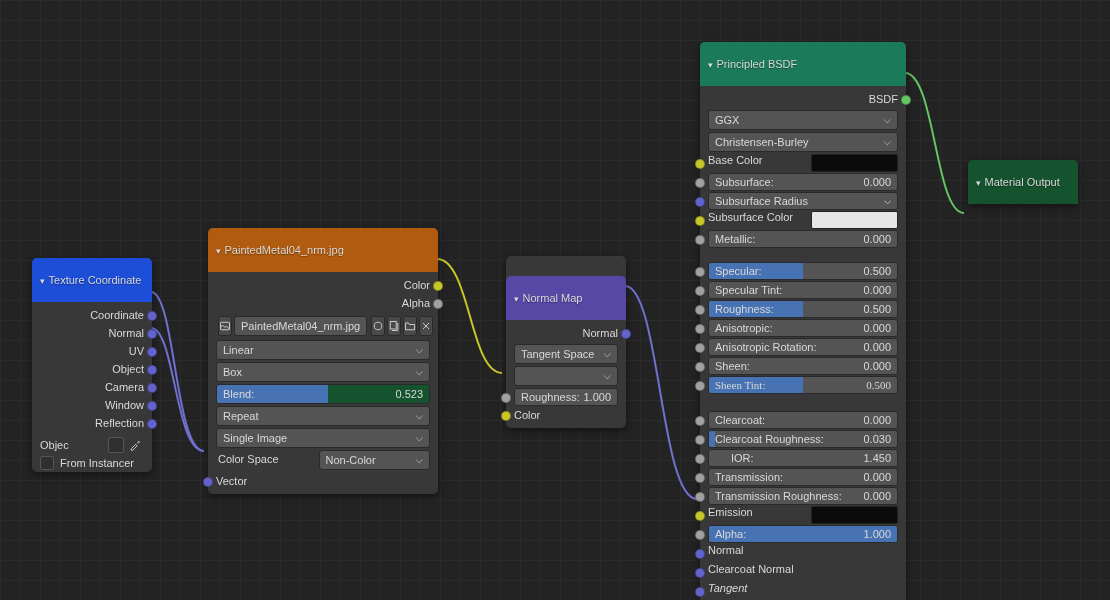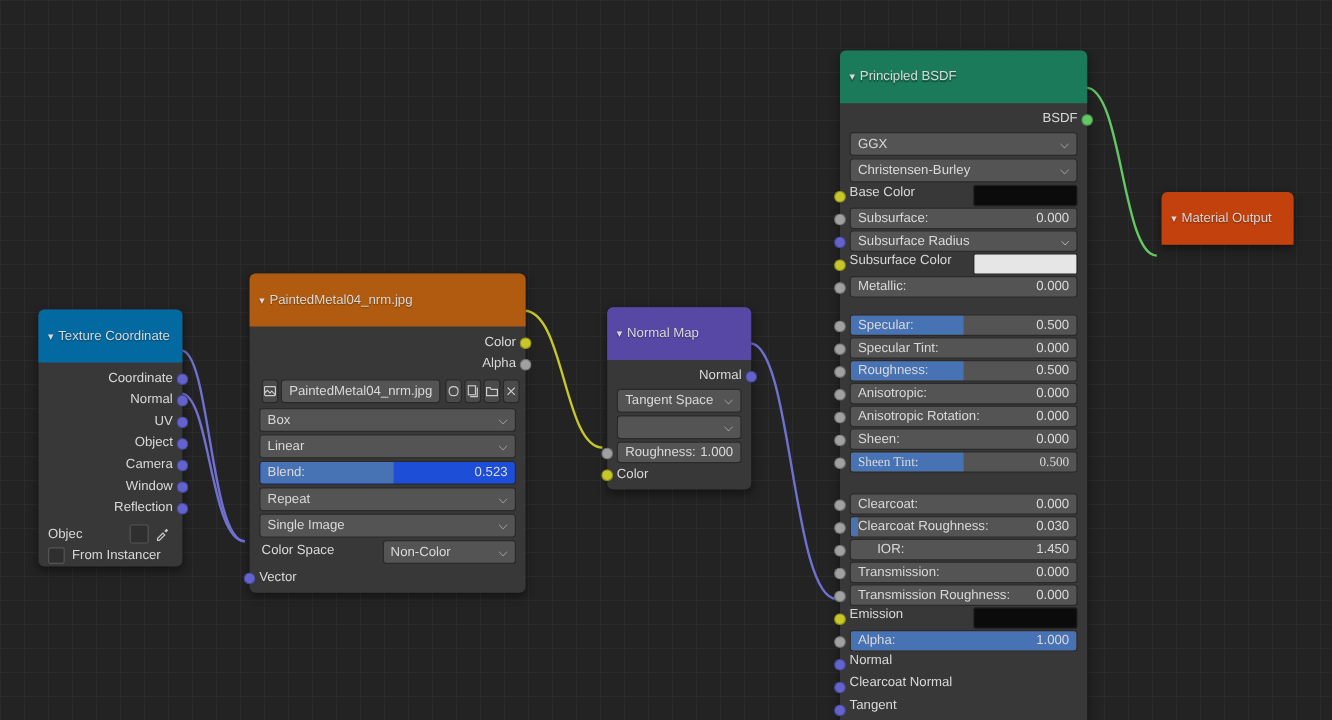--- a/index.html
+++ b/index.html
@@ -19,21 +19,21 @@
   .row{display:flex;align-items:center;height:18px;padding:0 8px;position:relative;}
   .row.right{justify-content:flex-end;}
   .row.left{justify-content:flex-start;}
   .sock{position:absolute;width:8px;height:8px;border-radius:50%;top:5px;border:1px solid rgba(0,0,0,.3);}
   .sock.out{right:-5px;} .sock.in{left:-5px;}
   .s-vec{background:#6363ce;} .s-col{background:#c7c729;} .s-val{background:#a1a1a1;}
   .s-shd{background:#63c763;}
   .ctl{margin:2px 8px;height:18px;background:#545454;border-radius:3px;border:1px solid #2a2a2a;
     display:flex;align-items:center;padding:0 6px;justify-content:space-between;font-size:11px;}
   .ctl.sel::after{content:"⌵";font-size:10px;color:#bbb;}
-  .slider{margin:2px 8px;height:18px;background:#1d4ed8;border-radius:3px;border:1px solid #2a2a2a;
+  .slider{margin:2px 8px;height:18px;background:#14532d;border-radius:3px;border:1px solid #2a2a2a;
     position:relative;overflow:hidden;display:flex;align-items:center;justify-content:space-between;
     padding:0 6px;font-size:11px;}
   .slider .fill{position:absolute;left:0;top:0;bottom:0;background:#4772b3;}
   .slider span{position:relative;z-index:1;}
   .swatch{width:85px;height:16px;border-radius:2px;border:1px solid #222;}
   .propRow{display:flex;align-items:flex-start;height:18px;padding:0 8px;position:relative;margin:0;}
   .propRow .sock{left:-5px;}
   .propCtl{flex:1;height:16px;background:#545454;border-radius:3px;border:1px solid #2a2a2a;
     display:flex;align-items:center;justify-content:space-between;padding:0 6px;font-size:11px;
     position:relative;overflow:hidden;}
@@ -49,21 +49,21 @@
 
 <svg class="wires">
   <path d="M151,292 C175,292 175,451 204,451" stroke="#7070d0" stroke-width="2" fill="none"></path>
   <path d="M151,328 C175,328 175,451 204,451" stroke="#7070d0" stroke-width="2" fill="none"></path>
   <path d="M437,259 C470,259 470,373 502,373" stroke="#c7c729" stroke-width="2" fill="none"></path>
   <path d="M625,286 C660,286 660,499 697,499" stroke="#7070d0" stroke-width="2" fill="none"></path>
   <path d="M905,73 C935,73 935,213 964,213" stroke="#63c763" stroke-width="2" fill="none"></path>
 </svg>
 
 <div class="node" style="left:32px;top:258px;width:120px;">
-  <div class="hdr" style="background:#0369a1;">
+  <div class="hdr" style="background:#1d4ed8;">
     <span class="tri">▾</span><span>Texture Coordinate</span>
   </div>
   <div class="body" id="texcoord-outs">
       <div class="row right">
         <span>Coordinate</span>
         <div class="sock out s-vec"></div>
       </div>
       <div class="row right">
         <span>Normal</span>
         <div class="sock out s-vec"></div>
@@ -145,24 +145,24 @@
             <path d="M2 4h4l1 2h7v7H2z"></path>
           </svg>
         </div>
       <div class="iconbtn">
           <svg viewBox="0 0 16 16">
             <path d="M4 4l8 8M12 4l-8 8"></path>
           </svg>
         </div>
     </div>
     <div class="ctl sel">
+        <span>Linear</span>
+      </div>
+    <div class="ctl sel">
         <span>Box</span>
-      </div>
-    <div class="ctl sel">
-        <span>Linear</span>
       </div>
     <div class="slider">
       <div class="fill" style="width:52.3%;"></div>
       <span>Blend:</span>
         <span>0.523</span>
     </div>
     <div class="ctl sel">
         <span>Repeat</span>
       </div>
     <div class="ctl sel">
@@ -177,21 +177,21 @@
         </div>
     </div>
     <div class="row left">
         <div class="sock in s-vec"></div>
         <span>Vector</span>
       </div>
   </div>
 </div>
 
 <div class="node" style="left:506px;top:256px;width:120px;">
-  <div class="hdr" style="background:#5848a6;">
+  <div class="hdr" style="background:#5848a6;margin-top:20px;">
     <span class="tri">▾</span><span>Normal Map</span>
   </div>
   <div class="body">
     <div class="row right">
         <span>Normal</span>
         <div class="sock out s-vec"></div>
       </div>
     <div class="ctl sel">
         <span>Tangent Space</span>
       </div>
@@ -371,25 +371,25 @@
           </div>
         </div>
         <div class="propRow" style="margin-bottom: 1px;">
           <div class="sock in s-vec"></div>
           <span>Normal</span>
         </div>
         <div class="propRow" style="margin-bottom: 1px;">
           <div class="sock in s-vec"></div>
           <span>Clearcoat Normal</span>
         </div>
-        <div class="propRow" style="margin-bottom: 1px;">
+        <div class="propRow" style="margin-bottom: 1px; font-style: italic;">
           <div class="sock in s-vec"></div>
           <span>Tangent</span>
         </div>
       </div>
   </div>
 </div>
 
 <div class="node" style="left:968px;top:160px;width:110px;">
-  <div class="hdr" style="background:#c2410c;">
+  <div class="hdr" style="background:#14532d;">
     <span class="tri">▾</span><span>Material Output</span>
   </div>
 </div>
 
 </body></html>

